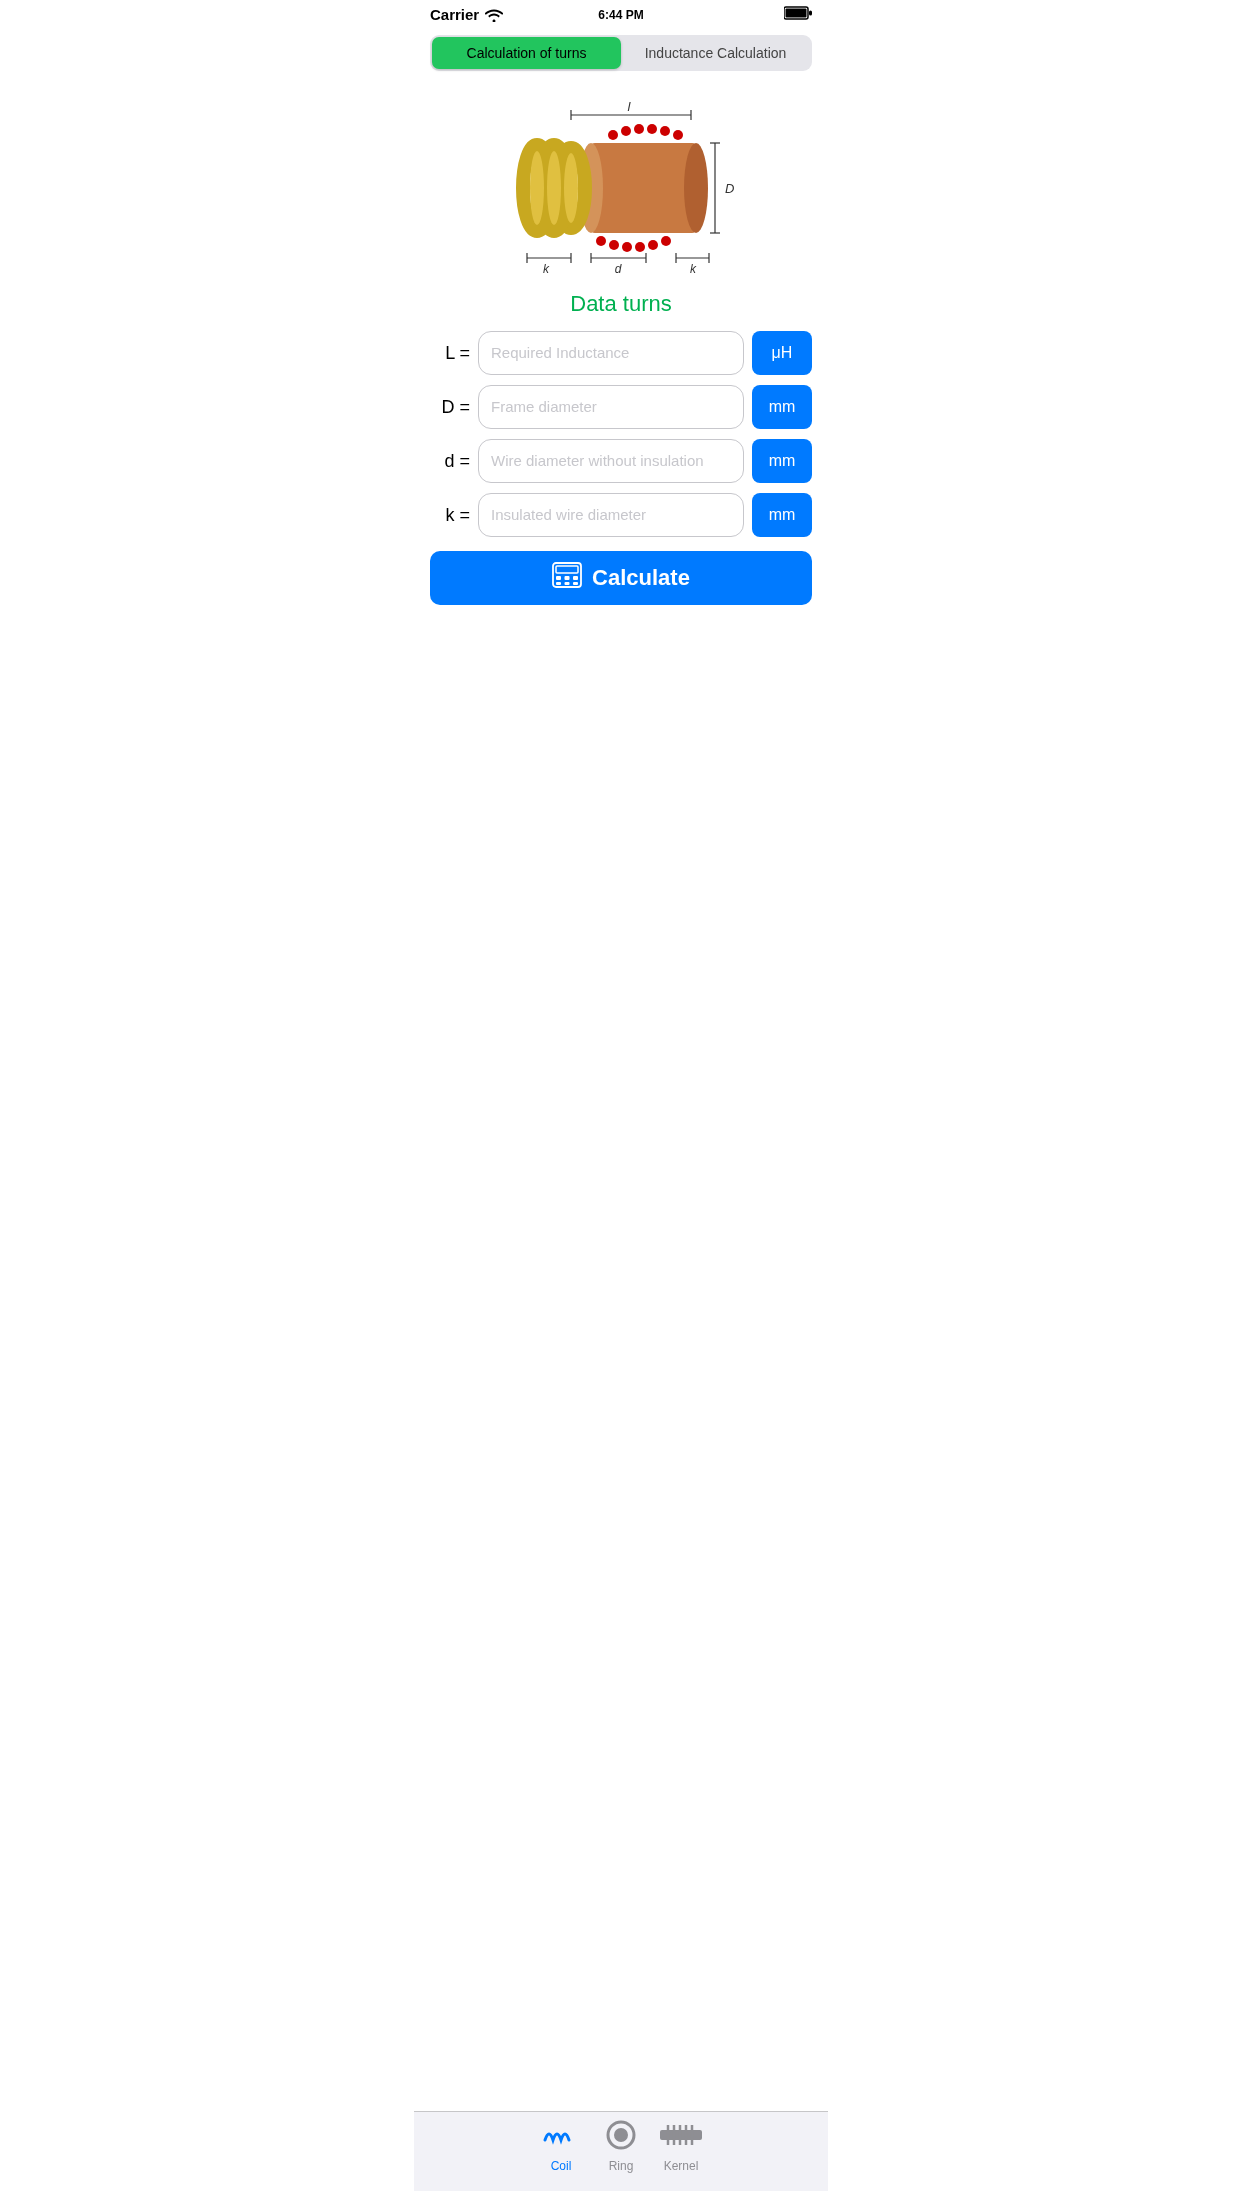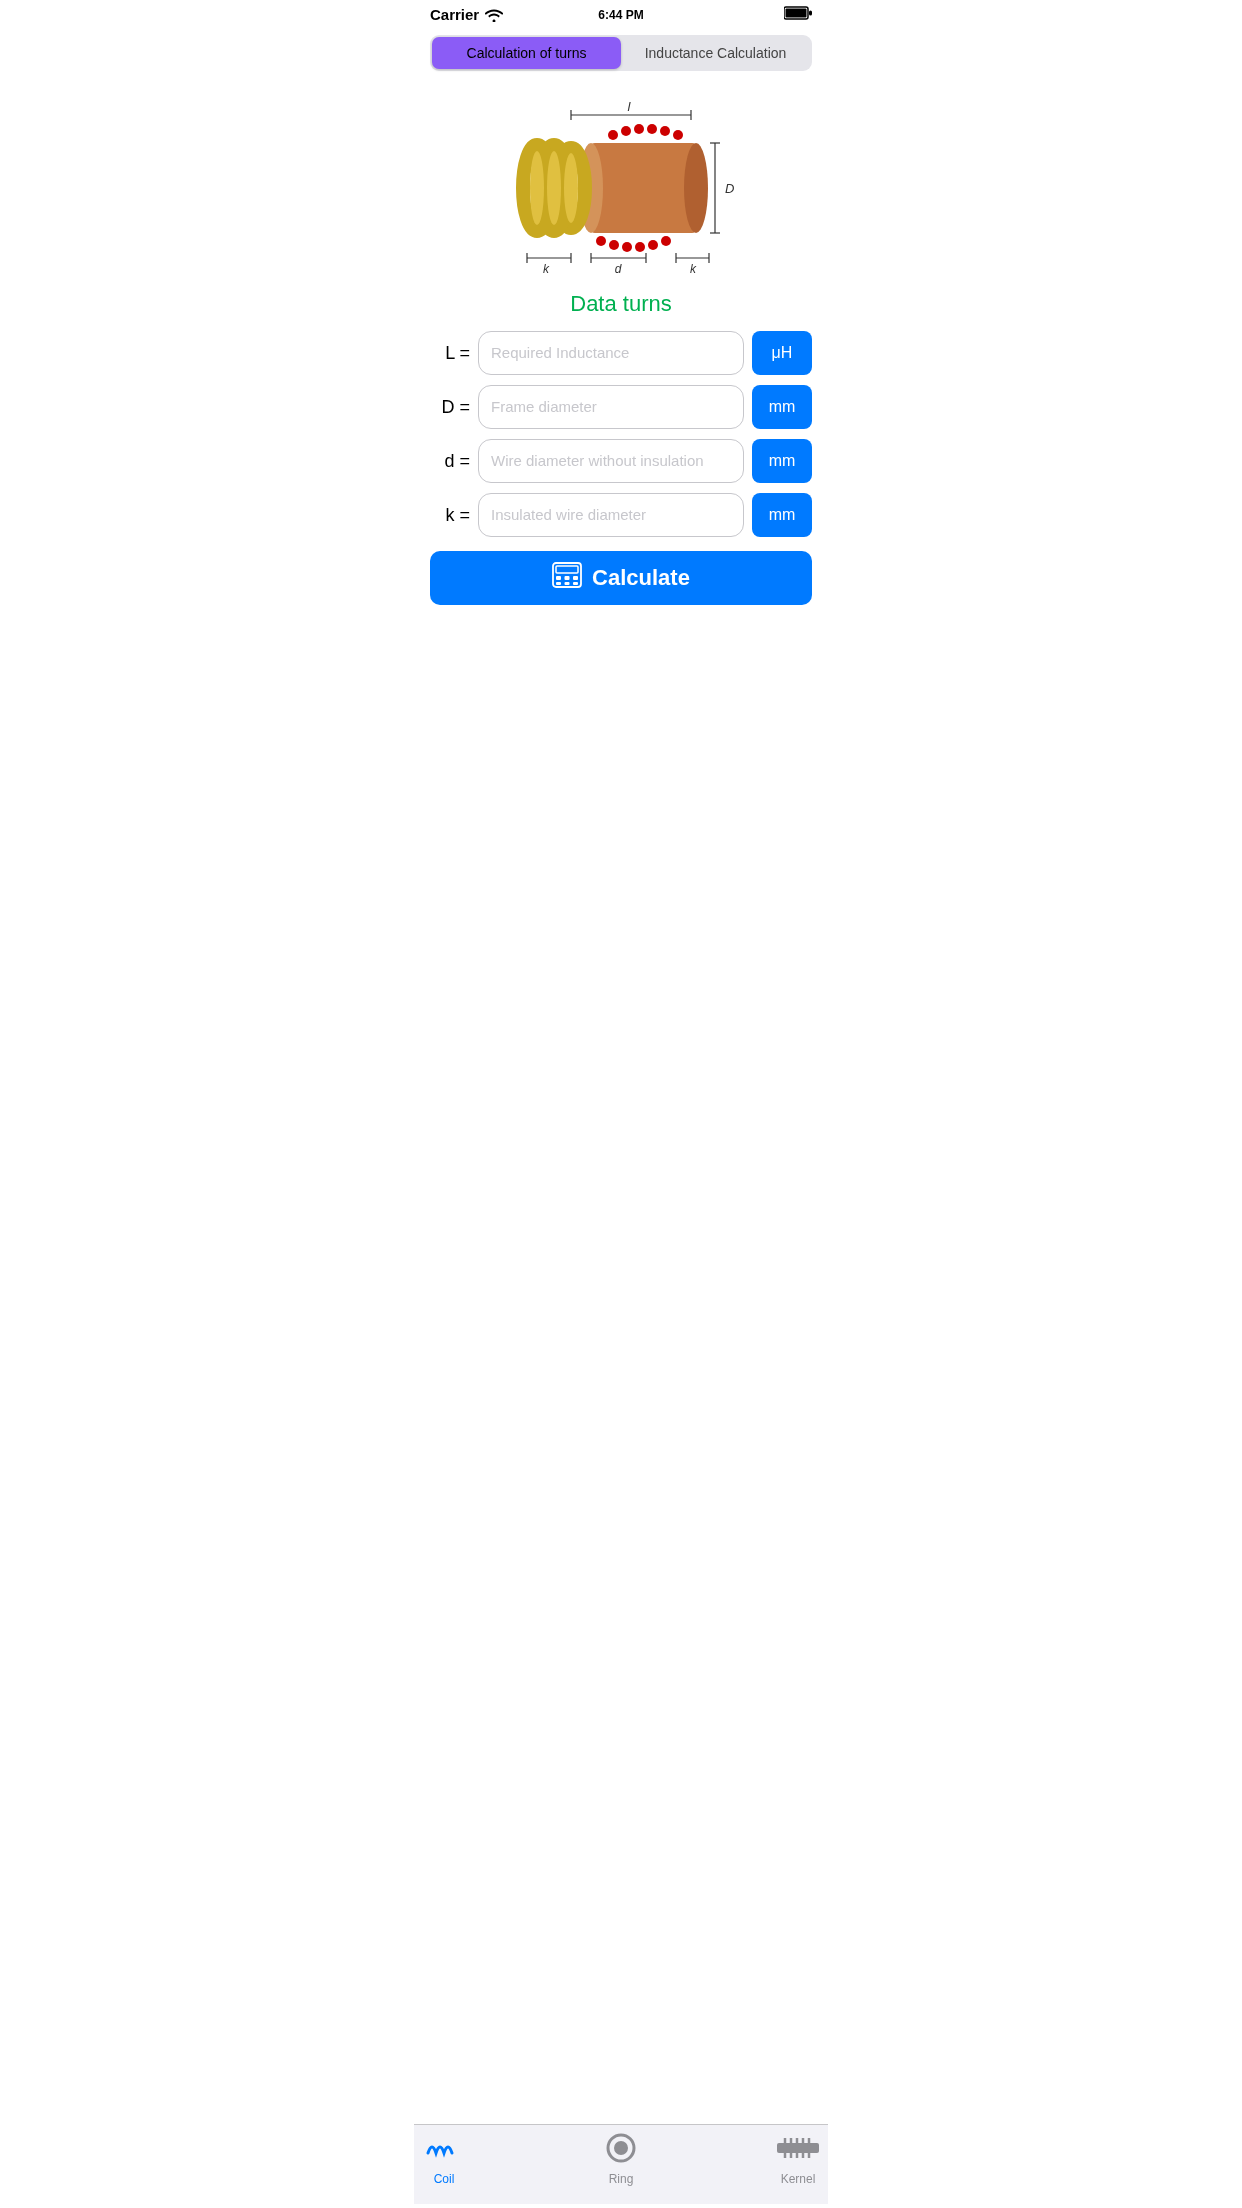--- a/index.html
+++ b/index.html
@@ -40,21 +40,21 @@
       flex: 1;
       padding: 8px 4px;
       border: none;
       border-radius: 7px;
       font-size: 14px;
       font-weight: 500;
       cursor: pointer;
       transition: background 0.2s;
     }
     .segment-btn.active {
-      background: #8b5cf6;
+      background: #22c55e;
       color: #000000;
       box-shadow: 0 1px 3px rgba(0,0,0,0.2);
     }
     .segment-btn.inactive {
       background: transparent;
       color: #444444;
     }
 
     
     .diagram-container {
@@ -137,30 +137,30 @@
       cursor: pointer;
       width: calc(100% - 32px);
     }
     .calc-icon {
       font-size: 22px;
     }
 
     
     .bottom-tab-bar {
       position: fixed;
-      bottom: 4px;
+      bottom: 17px;
       left: 50%;
       transform: translateX(-50%);
       width: 414px;
       height: 80px;
       background: #f2f2f7;
       border-top: 1px solid #c6c6c8;
       display: flex;
       align-items: center;
-      justify-content: space-between;
+      justify-content: center;
       padding-bottom: 10px;
     }
     .tab-item {
       display: flex;
       flex-direction: column;
       align-items: center;
       gap: 4px;
       cursor: pointer;
       min-width: 60px;
     }

